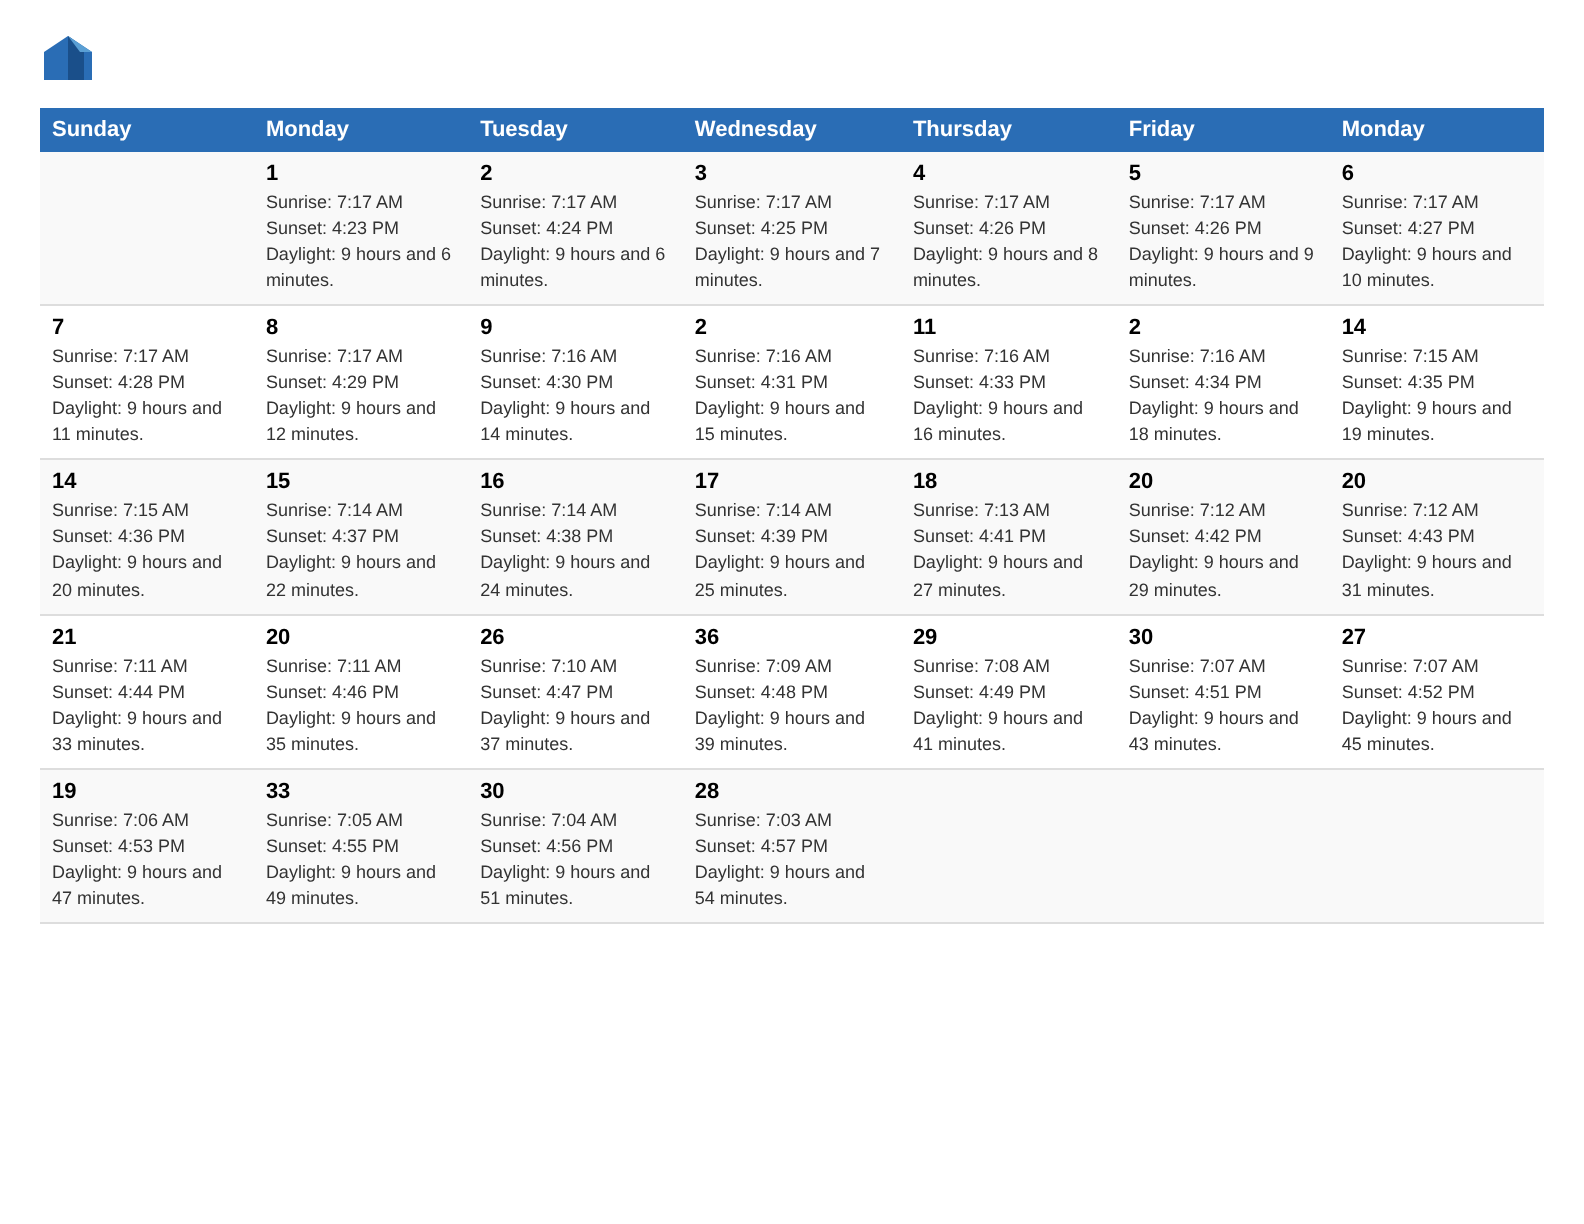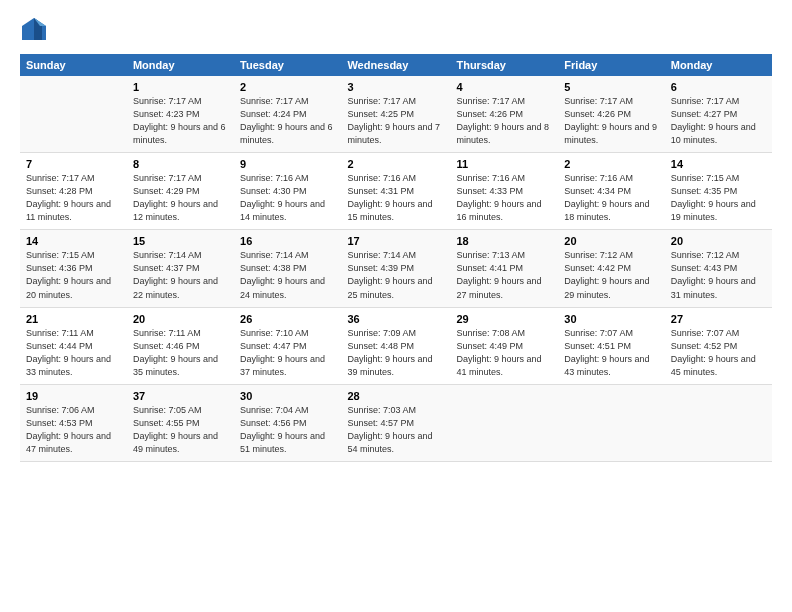--- a/index.html
+++ b/index.html
@@ -241,21 +241,21 @@
             <div class="day-num">27</div>
             <div class="day-detail">Sunrise: 7:07 AM<br>Sunset: 4:52 PM<br>Daylight: 9 hours and 45 minutes.</div>
           </td>
         </tr>
         <tr>
           <td>
             <div class="day-num">19</div>
             <div class="day-detail">Sunrise: 7:06 AM<br>Sunset: 4:53 PM<br>Daylight: 9 hours and 47 minutes.</div>
           </td>
           <td>
-            <div class="day-num">37</div>
+            <div class="day-num">33</div>
             <div class="day-detail">Sunrise: 7:05 AM<br>Sunset: 4:55 PM<br>Daylight: 9 hours and 49 minutes.</div>
           </td>
           <td>
             <div class="day-num">30</div>
             <div class="day-detail">Sunrise: 7:04 AM<br>Sunset: 4:56 PM<br>Daylight: 9 hours and 51 minutes.</div>
           </td>
           <td>
             <div class="day-num">28</div>
             <div class="day-detail">Sunrise: 7:03 AM<br>Sunset: 4:57 PM<br>Daylight: 9 hours and 54 minutes.</div>
           </td>

